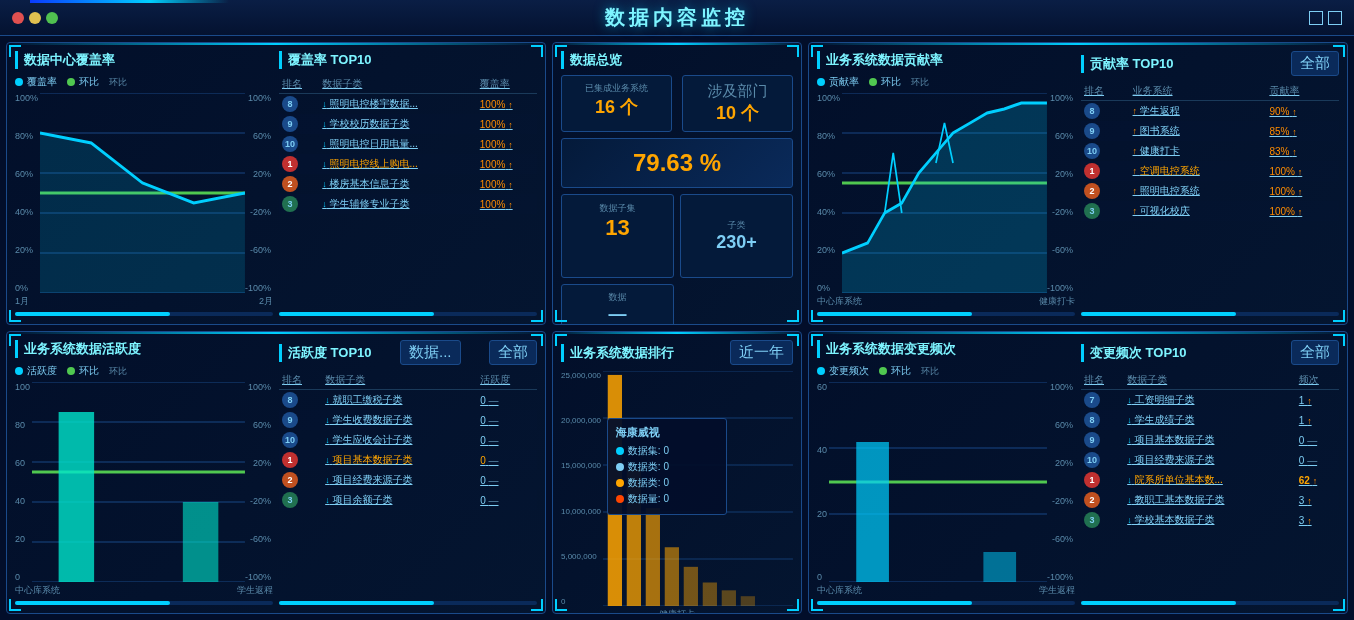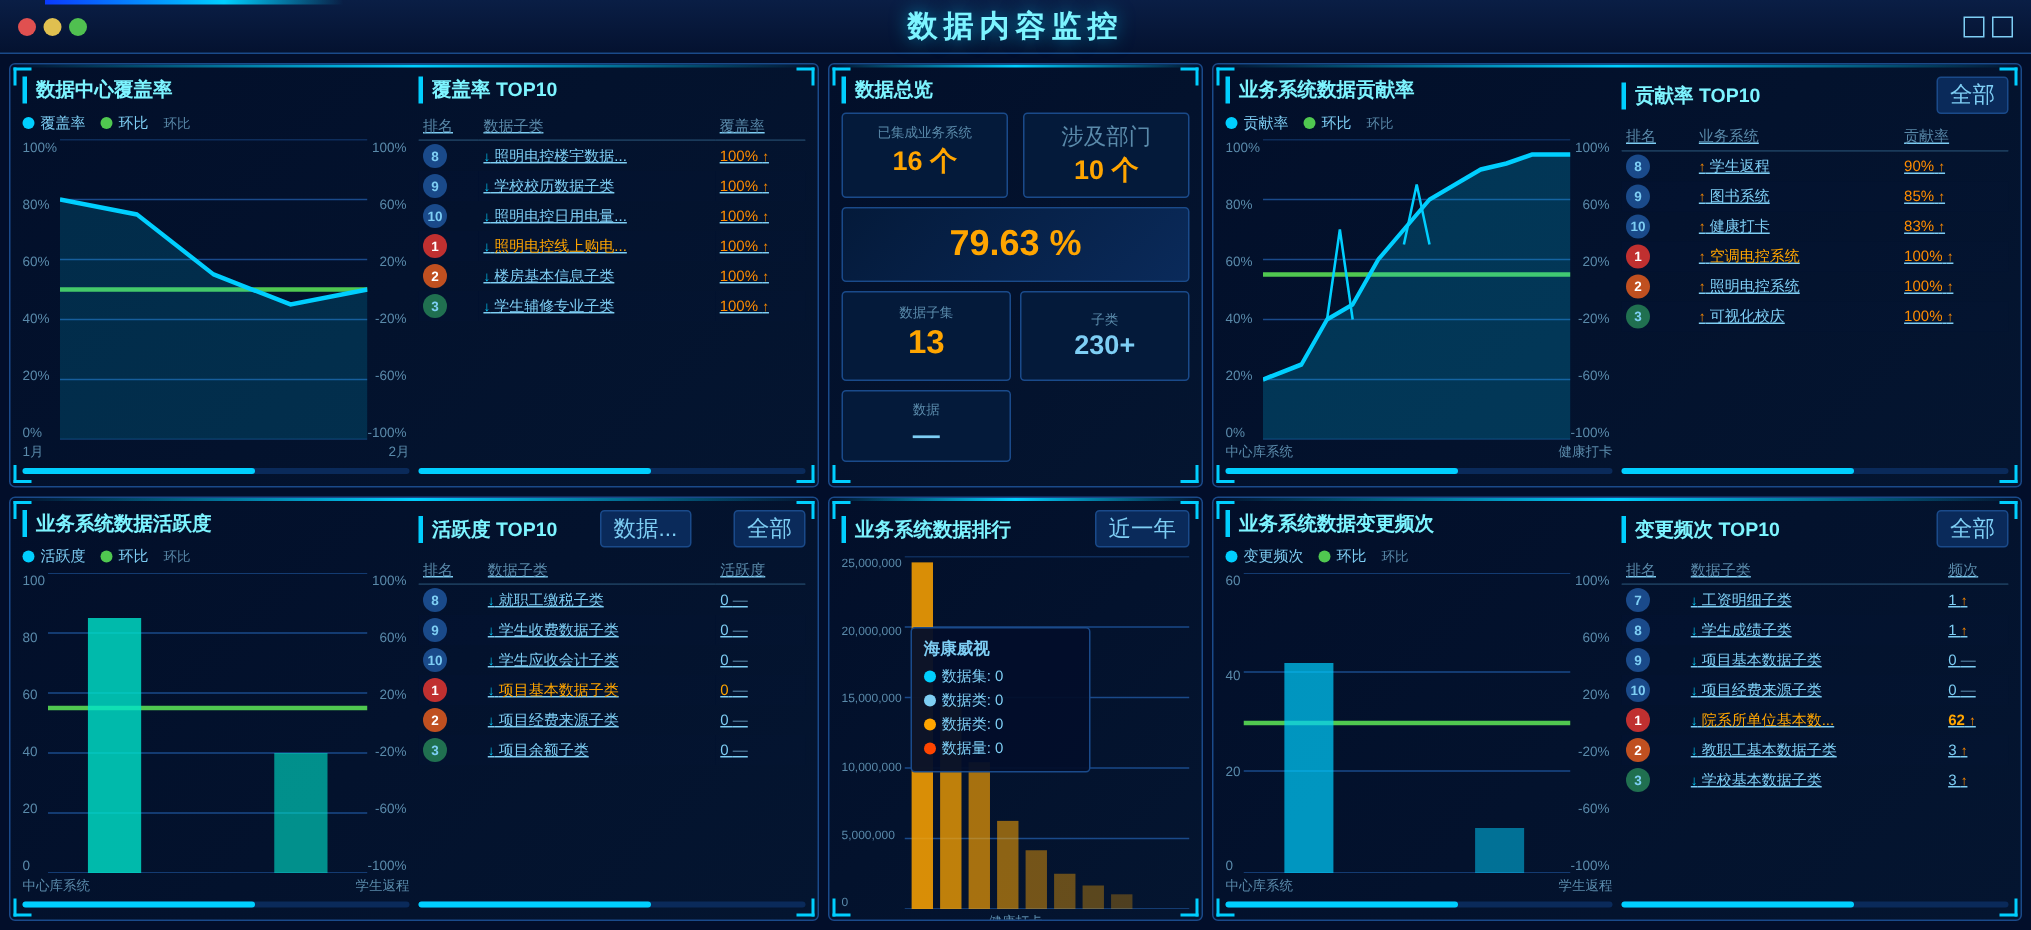--- a/index.html
+++ b/index.html
@@ -359,21 +359,21 @@
       </div>
     </div>
     <div style="background:linear-gradient(135deg,#041a3a,#0a2a5a);border:1px solid #1a4a8a;border-radius:3px;padding:10px;text-align:center;margin-bottom:6px">
       <div style="font-size:24px;font-weight:bold;color:#ffa500">79.63 %</div>
     </div>
     <div style="display:grid;grid-template-columns:1fr 1fr;gap:6px">
       <div style="background:#041a3a;border:1px solid #1a4a8a;border-radius:3px;padding:7px;text-align:center">
         <div style="font-size:9px;color:#5a8aaa">数据子集</div>
         <div style="font-size:22px;font-weight:bold;color:#ffa500">13</div>
       </div>
-      <div style="background:#041a3a;border:1px solid #1a4a8a;border-radius:3px;padding:12px;text-align:center">
+      <div style="background:#041a3a;border:1px solid #1a4a8a;border-radius:3px;padding:24px;text-align:center">
         <div style="font-size:9px;color:#5a8aaa">子类</div>
         <div style="font-size:18px;font-weight:bold;color:#7ecef4">230+</div>
       </div>
       <div style="background:#041a3a;border:1px solid #1a4a8a;border-radius:3px;padding:6px;text-align:center">
         <div style="font-size:9px;color:#5a8aaa">数据</div>
         <div style="font-size:18px;font-weight:bold;color:#7ecef4">—</div>
       </div>
     </div>
   </div>
 

